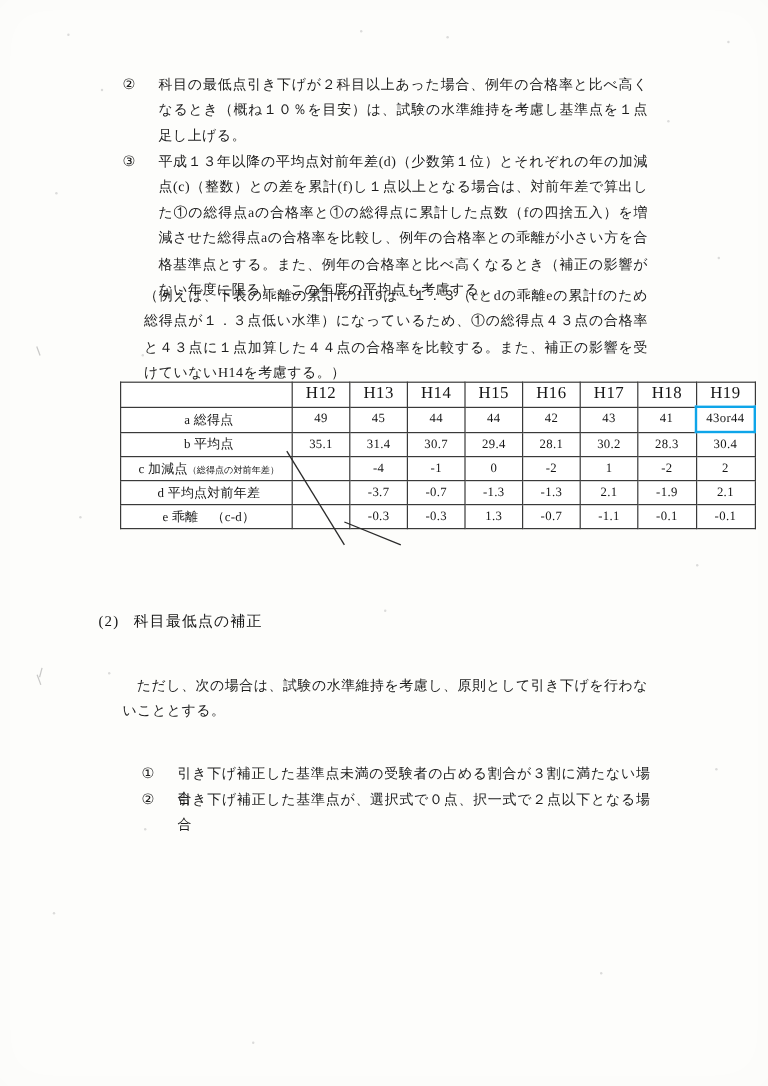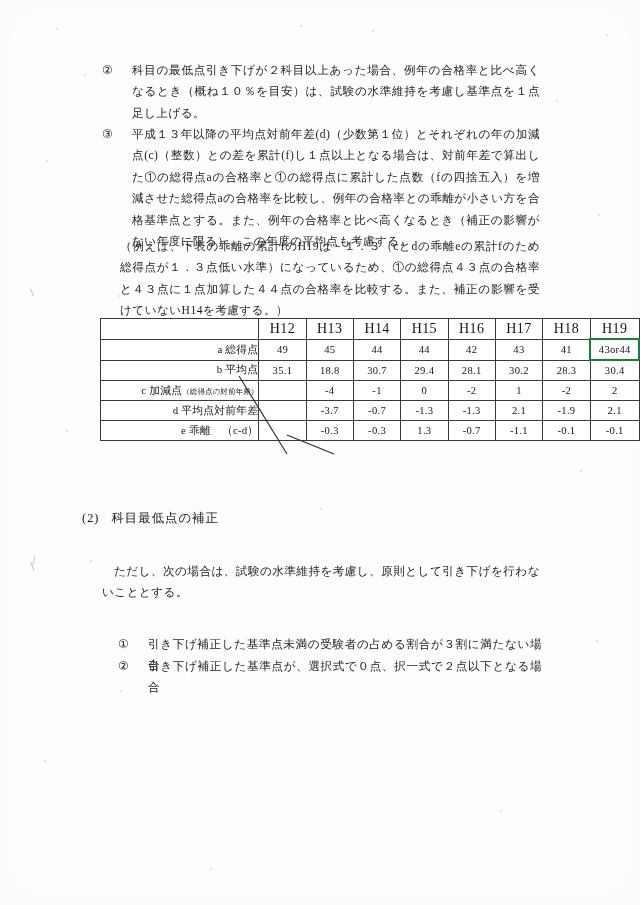--- a/index.html
+++ b/index.html
@@ -80,40 +80,40 @@
   .score-table td, .score-table th {
     border: 1px solid #3a3a3a;
     padding: 0;
     height: 19px;
     text-align: center;
     vertical-align: middle;
     font-weight: normal;
     letter-spacing: .3px;
   }
   .score-table .rowlabel {
-    text-align: right;
-    padding-left: 20px;
+    text-align: center;
+    padding-left: 4px;
     width: 138px;
     font-size: 10.8px;
     letter-spacing: .2px;
     white-space: nowrap;
   }
   .score-table .rowlabel .small {
     font-size: 7.6px;
     letter-spacing: 0;
   }
   .score-table .datacell {
     width: 47px;
   }
   .score-table .hdr {
     font-size: 14px;
     letter-spacing: .4px;
   }
   .score-table .emph {
-    border: 2px solid #15803d;
+    border: 2px solid #0ea5e9;
     font-weight: normal;
   }
   .score-table .blank {
     position: relative;
   }
 
   
   .diag-layer {
     position: absolute;
     pointer-events: none;
@@ -210,21 +210,21 @@
         <td class="datacell">41</td>
         <td class="datacell emph">43or44</td>
       </tr>
 
       <tr>
         <td class="rowlabel">
           <span>b</span>
           <span>平均点</span>
         </td>
         <td class="datacell">35.1</td>
-        <td class="datacell">18.8</td>
+        <td class="datacell">31.4</td>
         <td class="datacell">30.7</td>
         <td class="datacell">29.4</td>
         <td class="datacell">28.1</td>
         <td class="datacell">30.2</td>
         <td class="datacell">28.3</td>
         <td class="datacell">30.4</td>
       </tr>
 
       <tr>
         <td class="rowlabel">

